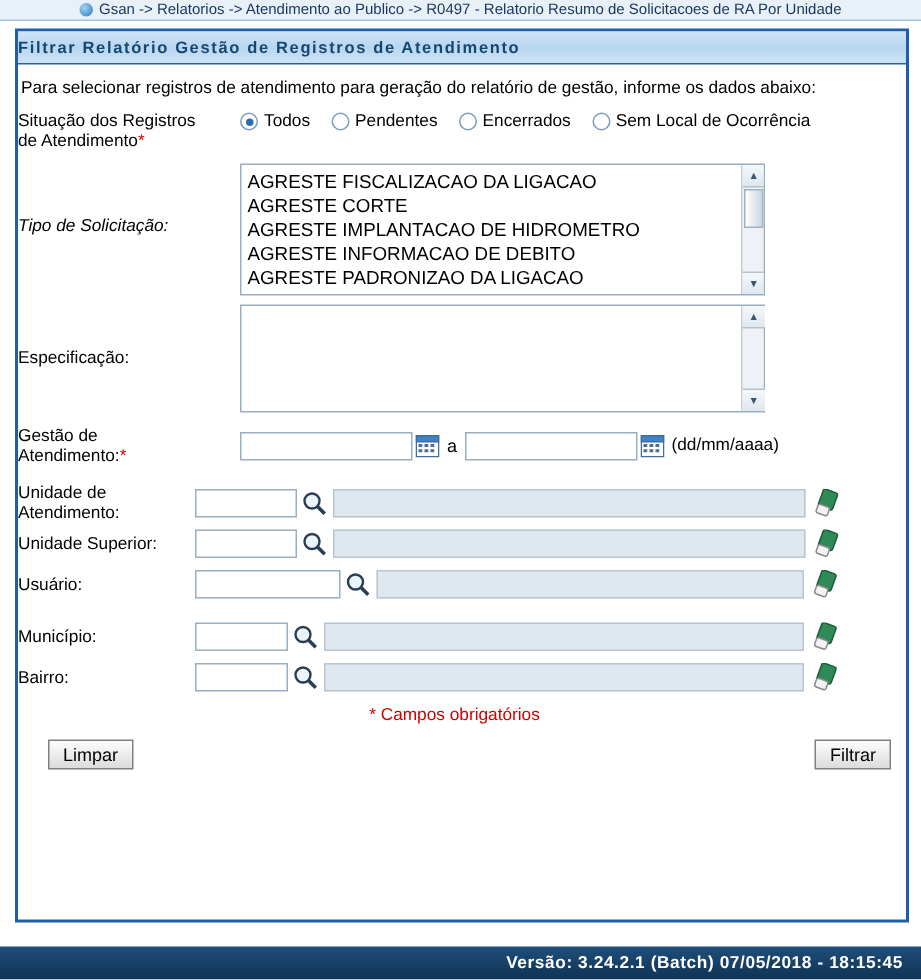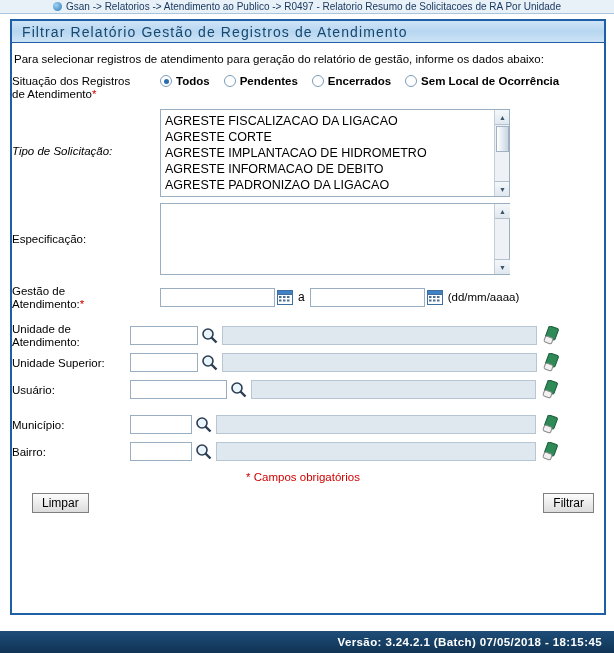--- a/index.html
+++ b/index.html
@@ -42,26 +42,25 @@
     left: 10px; top: 19px;
     width: 596px; height: 596px;
     border: 2px solid #1f5fa6;
     background: #ffffff;
   }
   .panel-title {
     height: 22px;
     background: linear-gradient(to bottom, #cfe4f7 0%, #b7d6f0 50%, #cde3f6 100%);
     border-bottom: 1px solid #1f5fa6;
     color: #16476f;
-    font-weight: normal;
-    font-size: 14px;
+    font-weight: bold;
+    font-size: 11px;
     letter-spacing: 1.1px;
     display: flex;
     align-items: center;
-    padding-left: 10px;
   }
   .panel-body { padding: 8px 10px 0 0; }
 
   .intro {
     font-size: 11.5px;
     color: #000;
     margin: 2px 0 8px 2px;
   }
 
   
@@ -69,21 +68,21 @@
   .lbl {
     width: 148px;
     font-size: 11.5px;
     line-height: 13px;
     color: #000;
     padding-top: 2px;
   }
   .req { color: #d00000; }
 
   
-  .radios { display: flex; align-items: center; gap: 0px; padding-top: 2px; font-weight: bold; }
+  .radios { display: flex; align-items: center; gap: 0px; padding-top: 2px; }
   .radio-item { display: flex; align-items: center; margin-right: 14px; font-size: 11.5px; }
   .radio {
     width: 12px; height: 12px; border-radius: 50%;
     border: 1px solid #7c9cbb;
     background: #fff;
     margin-right: 4px;
     position: relative;
     flex: none;
   }
   .radio.checked::after {

